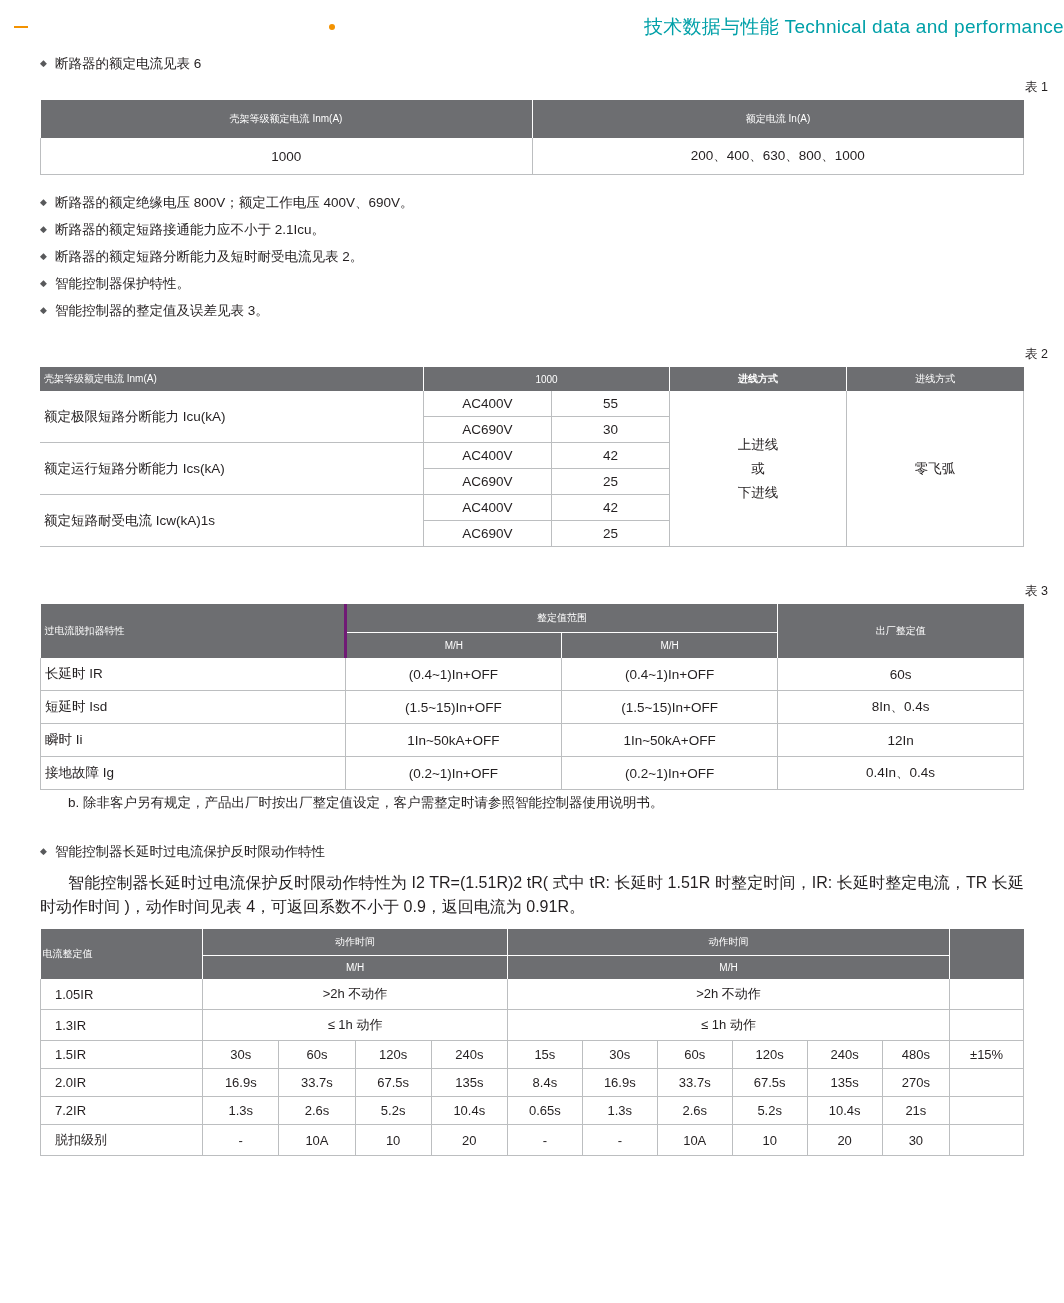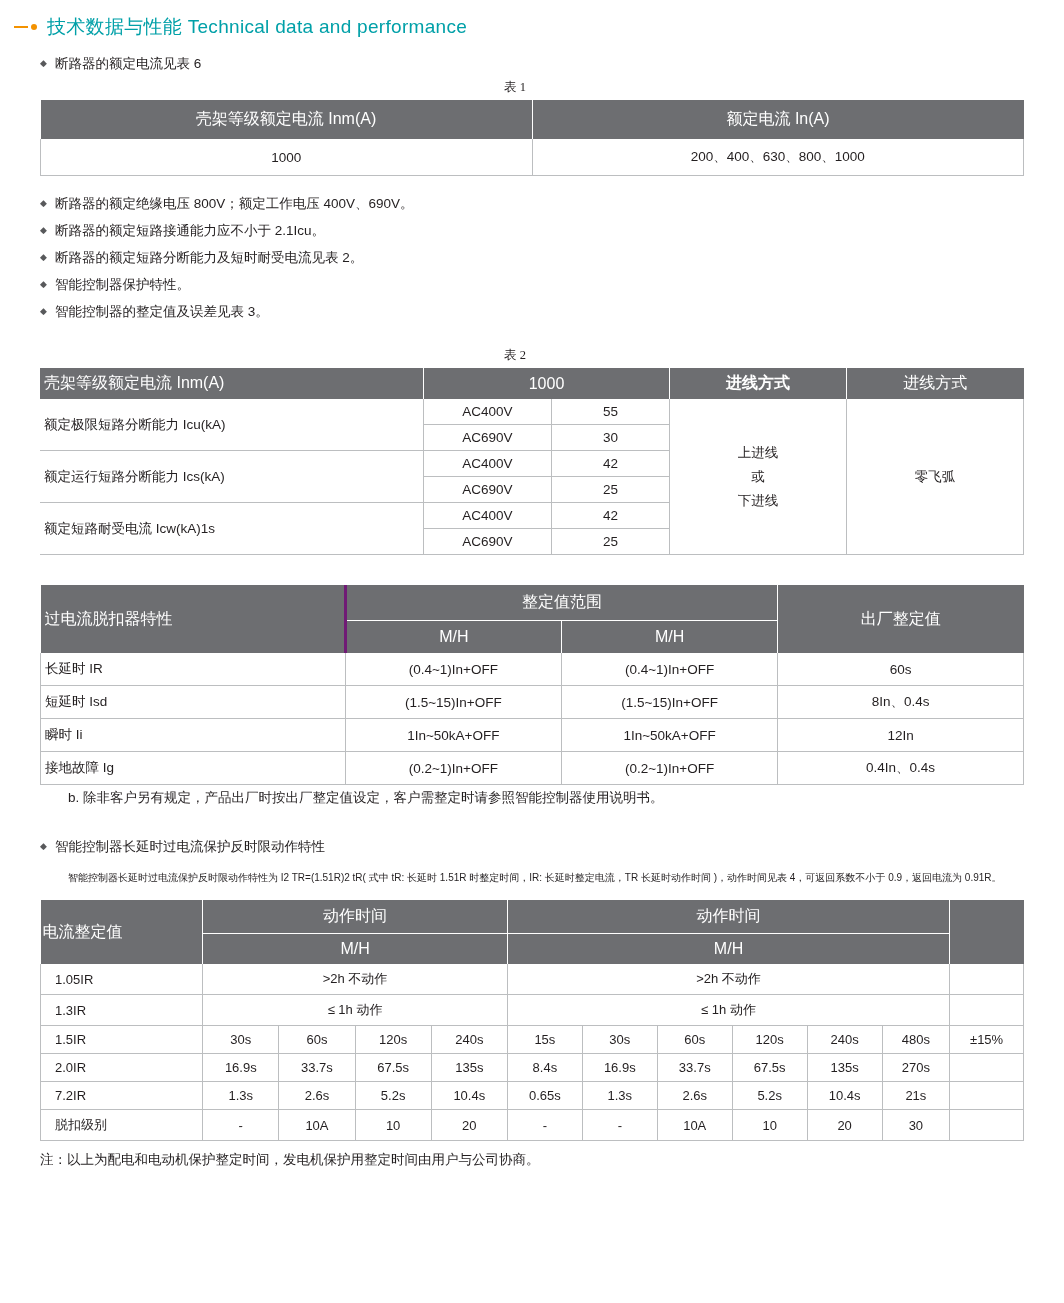--- a/index.html
+++ b/index.html
@@ -18,20 +18,21 @@
     position: relative;
     width: 1064px;
     padding: 0;
     box-sizing: border-box;
   }
   
   .doc-header {
     display: flex;
     align-items: center;
     padding: 14px 0 6px 14px;
+    justify-content: space-between;
   }
   .hdr-dash {
     display: inline-block;
     width: 14px;
     height: 2px;
     background: #f39200;
     margin-right: 3px;
   }
   .hdr-dot {
     display: inline-block;
@@ -57,43 +58,42 @@
   }
   .bullet-diamond {
     color: #58595b;
     font-size: 9px;
     line-height: 19px;
     margin-right: 8px;
   }
   .bullet-text { line-height: 19px; }
 
   .table-caption {
-    text-align: center;
+    text-align: right;
     font-size: 12.5px;
     color: #231f20;
-    margin: 6px 34px 4px 0;
-    font-family: Liberation Serif, serif;
+    margin: 6px 16px 4px 0;
   }
 
   
   table {
     border-collapse: collapse;
     margin: 0 0 0 40px;
     width: 984px;
     font-size: 13.5px;
   }
   td, th {
     font-weight: normal;
     padding: 6px 4px;
     text-align: center;
   }
   .hdr-cell {
     background: #6d6e71;
     color: #ffffff;
-    font-size: 16px;
+    font-size: 10px;
     padding: 9px 6px;
   }
   .hdr-cell.left {
     text-align: left;
     padding-left: 16px;
   }
   .cell {
     background: #ffffff;
     color: #231f20;
   }
@@ -123,21 +123,21 @@
   .note {
     margin: 14px 0 0 40px;
     font-size: 13.5px;
     line-height: 22px;
     color: #231f20;
   }
   .note-indent { margin-left: 68px; }
 
   .para {
     margin: 10px 40px 0 40px;
-    font-size: 10px;
+    font-size: 16px;
     line-height: 24px;
     text-align: justify;
   }
   .para-indent { text-indent: 28px; }
 
   
   #table4 { font-size: 13px; }
   #table4 td { padding: 6px 2px; }
   #table4 .cell.left { padding-left: 14px; border-radius: 9px; }
 
@@ -248,20 +248,21 @@
       <td class="cell b-bottom b-right">42</td>
     </tr>
     <tr>
       <td class="cell b-bottom b-left b-right">AC690V</td>
       <td class="cell b-bottom b-right">25</td>
     </tr>
   </tbody>
     </table>
 
   <div class="spacer-lg"></div>
+  <div class="table-caption">表 3</div>
 
   <table id="table3">
     <tbody>
         <tr>
       <td class="hdr-cell left" style="width:31%; border-right:3px solid #701a75;" rowspan="2">过电流脱扣器特性</td>
       <td class="hdr-cell" style="width:44%; border-right:1px solid #ffffff; border-bottom:1px solid #ffffff;" colspan="2">整定值范围</td>
       <td class="hdr-cell" style="width:25%;" rowspan="2">出厂整定值</td>
     </tr>
     <tr>
       <td class="hdr-cell" style="border-right:1px solid #ffffff;">M/H</td>
@@ -385,15 +386,14 @@
       <td class="cell b-bottom b-right">-</td>
       <td class="cell b-bottom b-right">10A</td>
       <td class="cell b-bottom b-right">10</td>
       <td class="cell b-bottom b-right">20</td>
       <td class="cell b-bottom b-right">30</td>
       <td class="cell b-bottom b-right"></td>
     </tr>
   </tbody>
     </table>
 
-  <div class="bottom-note">注：以上为配电和电动机保护整定时间，发电机保护用整定时间由用户与公司协商。</div>
 
 </div>
 
 </body></html>

